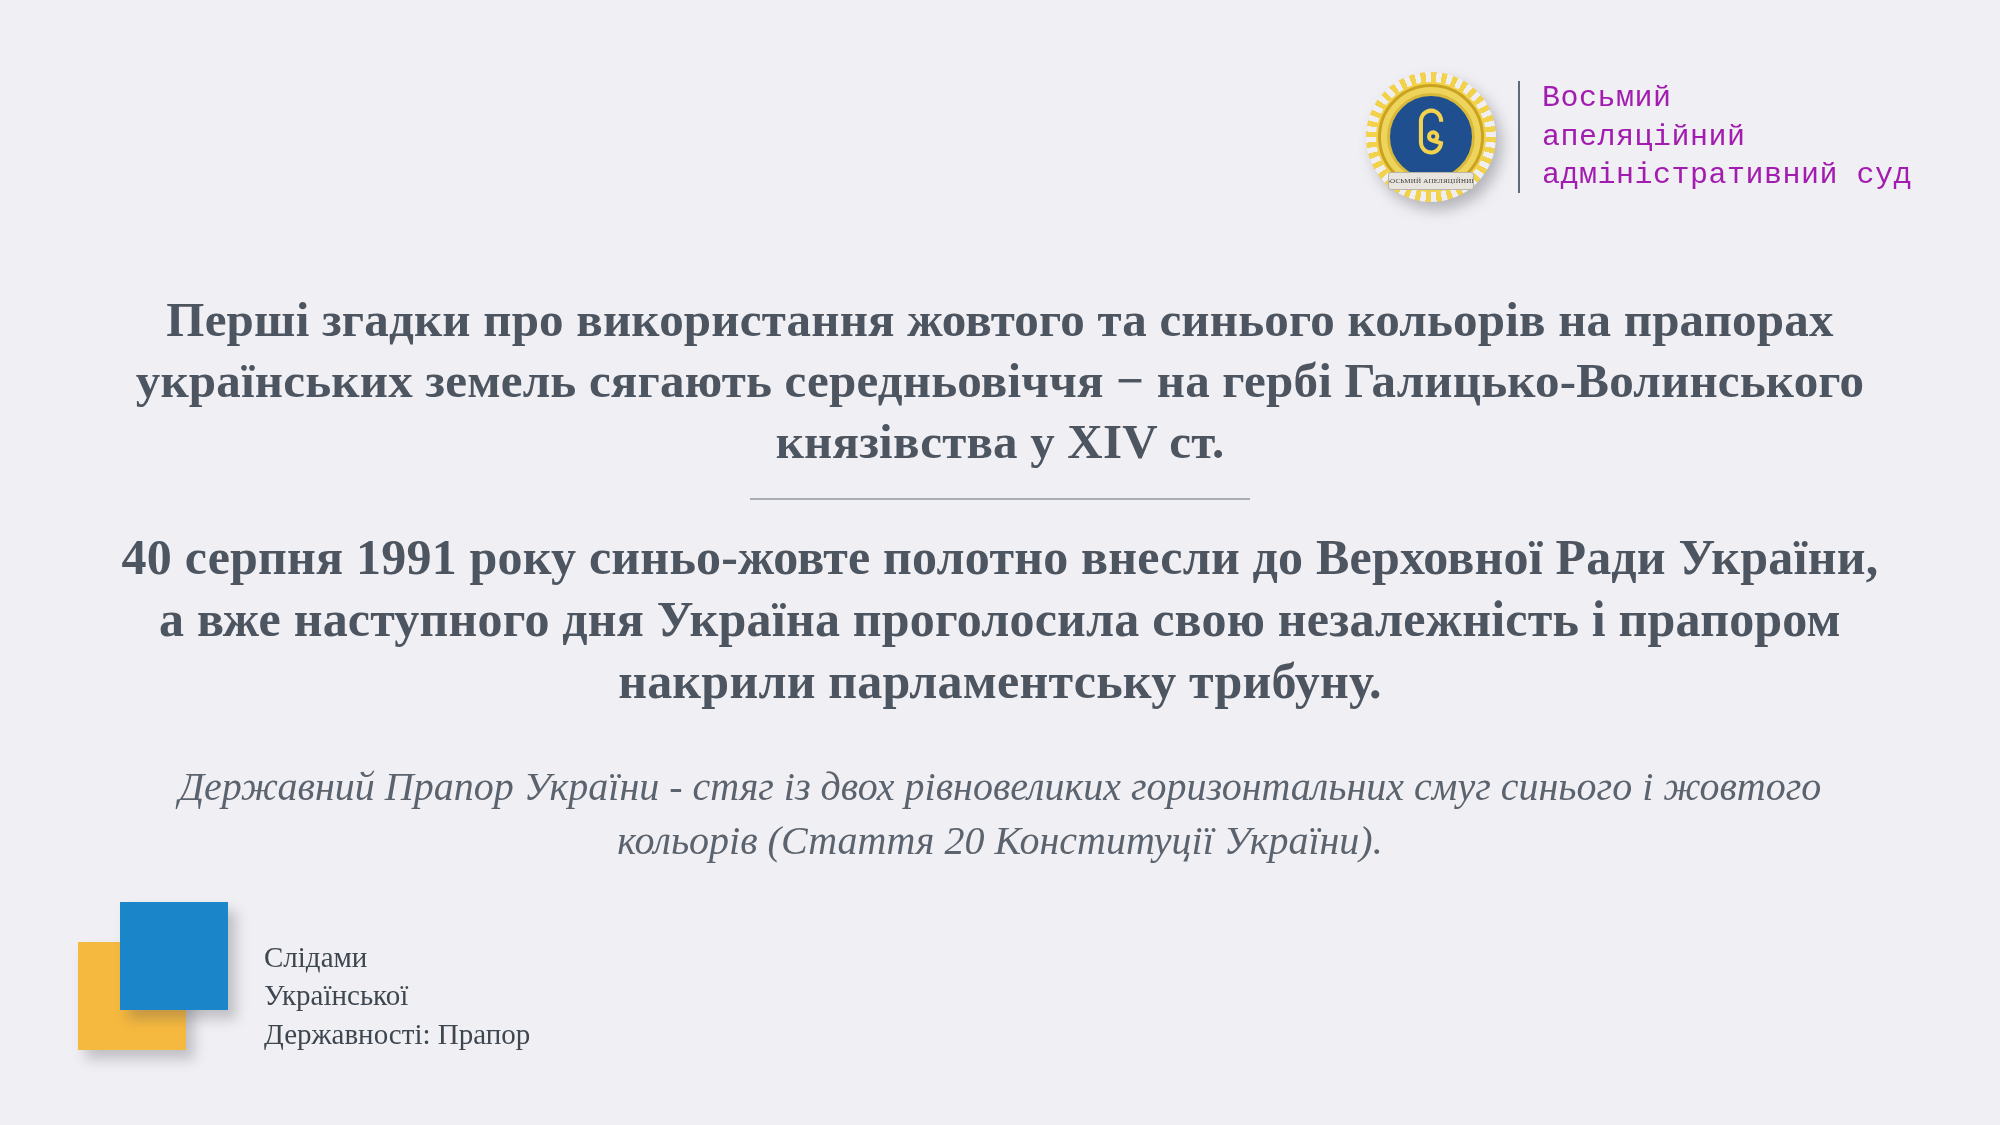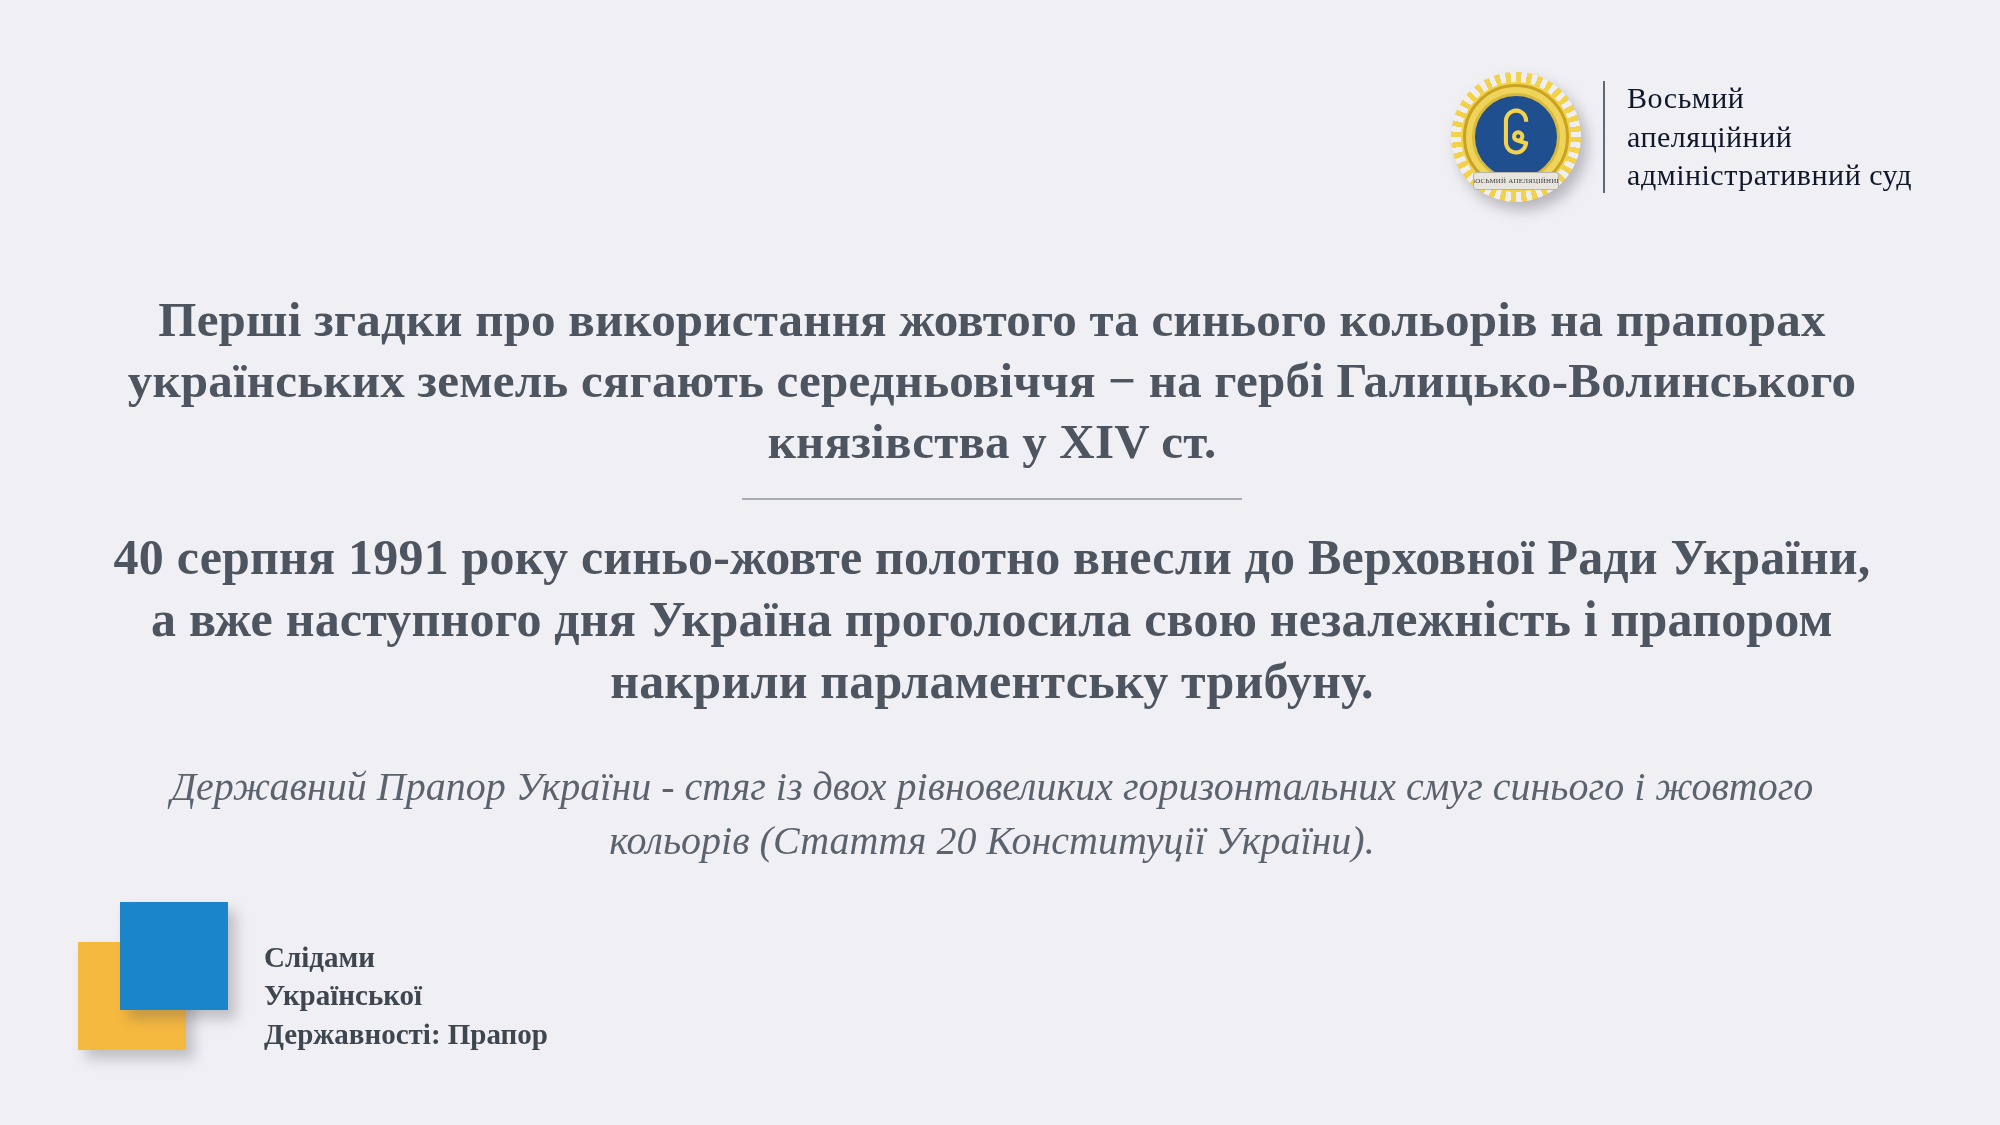--- a/index.html
+++ b/index.html
@@ -101,34 +101,34 @@
     font-family: "Liberation Serif", serif;
   }
 
   .header-divider {
     width: 2px;
     height: 112px;
     background: #5d6a78;
     flex: 0 0 auto;
   }
   .header-title {
-    color: #0f172a;
-    font-family: Liberation Serif, serif;
+    color: #a21caf;
+    font-family: Liberation Mono, monospace;
     font-size: 30px;
     line-height: 1.28;
     letter-spacing: 0.5px;
     white-space: pre-line;
     font-weight: 400;
   }
 
   
   .content {
     position: absolute;
     top: 290px;
-    left: 102px;
+    left: 110px;
     width: 1780px;
     text-align: center;
   }
   .para {
     color: #4d5560;
     font-family: "Liberation Serif", serif;
     font-weight: bold;
     line-height: 1.24;
   }
   .para-1 {
@@ -185,21 +185,21 @@
     top: 0;
     width: 108px;
     height: 108px;
     background: #1a86c9;
     box-shadow: 8px 9px 12px rgba(70,70,80,0.28);
   }
   .footer-text {
     margin-top: 36px;
     color: #3e464f;
     font-family: "Liberation Serif", serif;
-    font-weight: bold;
+    font-weight: normal;
     font-size: 29px;
     line-height: 1.32;
     white-space: pre-line;
   }
 </style>
 </head>
 <body>
 
 <div class="header">
   <div class="emblem">

